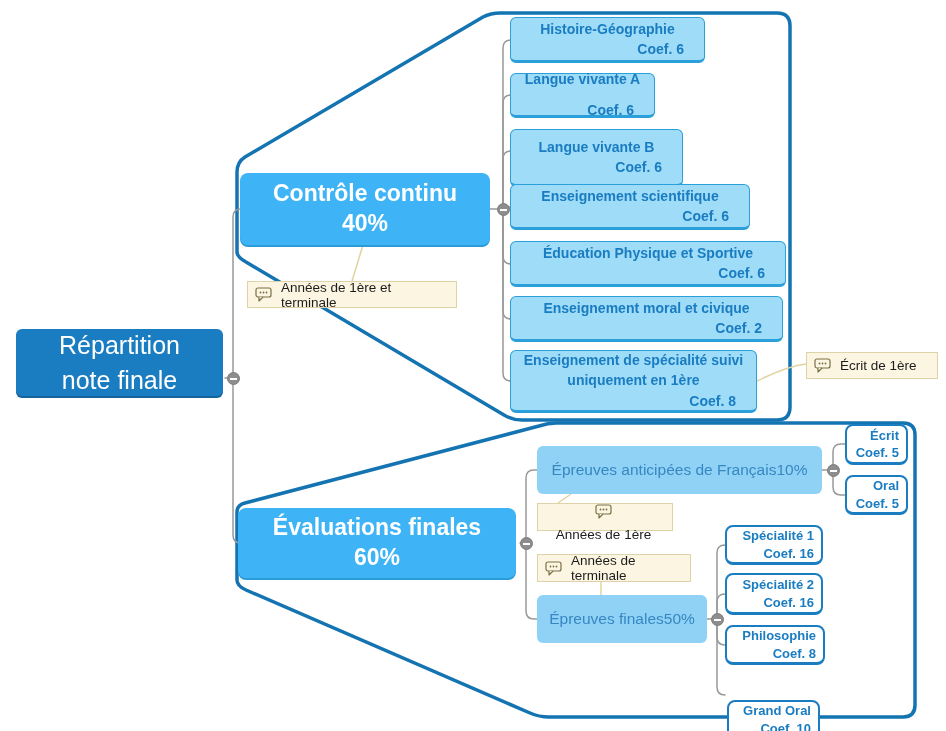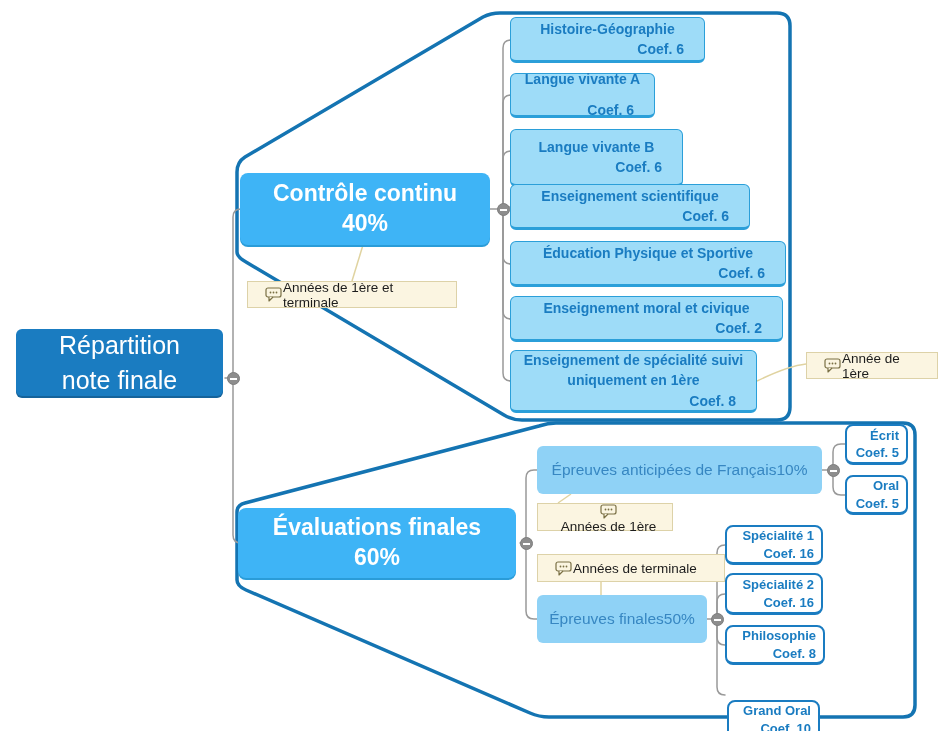--- a/index.html
+++ b/index.html
@@ -39,21 +39,21 @@
   
   .leaf{
     background:#fff;border:2px solid #1a7cc1;border-bottom-width:3px;border-radius:8px;
     color:#1a7cc1;font-weight:bold;font-size:13px;line-height:1.32;
     display:flex;flex-direction:column;justify-content:center;text-align:right;
     padding:2px 7px 2px 2px;
   }
   
   .note{
     position:absolute;z-index:3;background:#fbf5e1;border:1px solid #ddd2a8;
-    display:flex;align-items:center;padding:0 10px 0 17px;
+    display:flex;align-items:center;gap:8px;padding:0 10px 0 7px;
     font-size:13.5px;color:#1c1c1c;box-sizing:border-box;
   }
   .note svg{flex:0 0 auto;}
   
   .dot{
     position:absolute;z-index:4;width:13px;height:13px;border-radius:50%;
     background:#8d8d8d;border:1px solid #7d7d7d;box-sizing:border-box;
     display:flex;align-items:center;justify-content:center;
   }
   .dot span{display:block;width:7px;height:2px;background:#fff;}
@@ -199,35 +199,35 @@
   </div>
 
   <div class="note" style="left:806px;top:352px;width:132px;height:27px;">
     <svg width="18" height="15" viewBox="0 0 18 15">
       <rect x="1" y="1" width="15" height="9" rx="2" fill="#fbf5e1" stroke="#7a7045" stroke-width="1.2"></rect>
       <path d="M 4,10 L 4,14 L 8,10" fill="#fbf5e1" stroke="#7a7045" stroke-width="1.2" stroke-linejoin="round"></path>
       <circle cx="5.5" cy="5.5" r="0.9" fill="#7a7045"></circle>
         <circle cx="8.5" cy="5.5" r="0.9" fill="#7a7045"></circle>
         <circle cx="11.5" cy="5.5" r="0.9" fill="#7a7045"></circle>
     </svg>
-    <span>Année de 1ère</span>
+    <span>Écrit de 1ère</span>
   </div>
 
   <div class="note" style="left:537px;top:503px;width:136px;height:28px;flex-direction:column;">
     <svg width="18" height="15" viewBox="0 0 18 15">
       <rect x="1" y="1" width="15" height="9" rx="2" fill="#fbf5e1" stroke="#7a7045" stroke-width="1.2"></rect>
       <path d="M 4,10 L 4,14 L 8,10" fill="#fbf5e1" stroke="#7a7045" stroke-width="1.2" stroke-linejoin="round"></path>
       <circle cx="5.5" cy="5.5" r="0.9" fill="#7a7045"></circle>
         <circle cx="8.5" cy="5.5" r="0.9" fill="#7a7045"></circle>
         <circle cx="11.5" cy="5.5" r="0.9" fill="#7a7045"></circle>
     </svg>
     <span>Années de 1ère</span>
   </div>
 
-  <div class="note" style="left:537px;top:554px;width:188px;height:28px;">
+  <div class="note" style="left:537px;top:554px;width:154px;height:28px;">
     <svg width="18" height="15" viewBox="0 0 18 15">
       <rect x="1" y="1" width="15" height="9" rx="2" fill="#fbf5e1" stroke="#7a7045" stroke-width="1.2"></rect>
       <path d="M 4,10 L 4,14 L 8,10" fill="#fbf5e1" stroke="#7a7045" stroke-width="1.2" stroke-linejoin="round"></path>
       <circle cx="5.5" cy="5.5" r="0.9" fill="#7a7045"></circle>
         <circle cx="8.5" cy="5.5" r="0.9" fill="#7a7045"></circle>
         <circle cx="11.5" cy="5.5" r="0.9" fill="#7a7045"></circle>
     </svg>
     <span>Années de terminale</span>
   </div>
 

